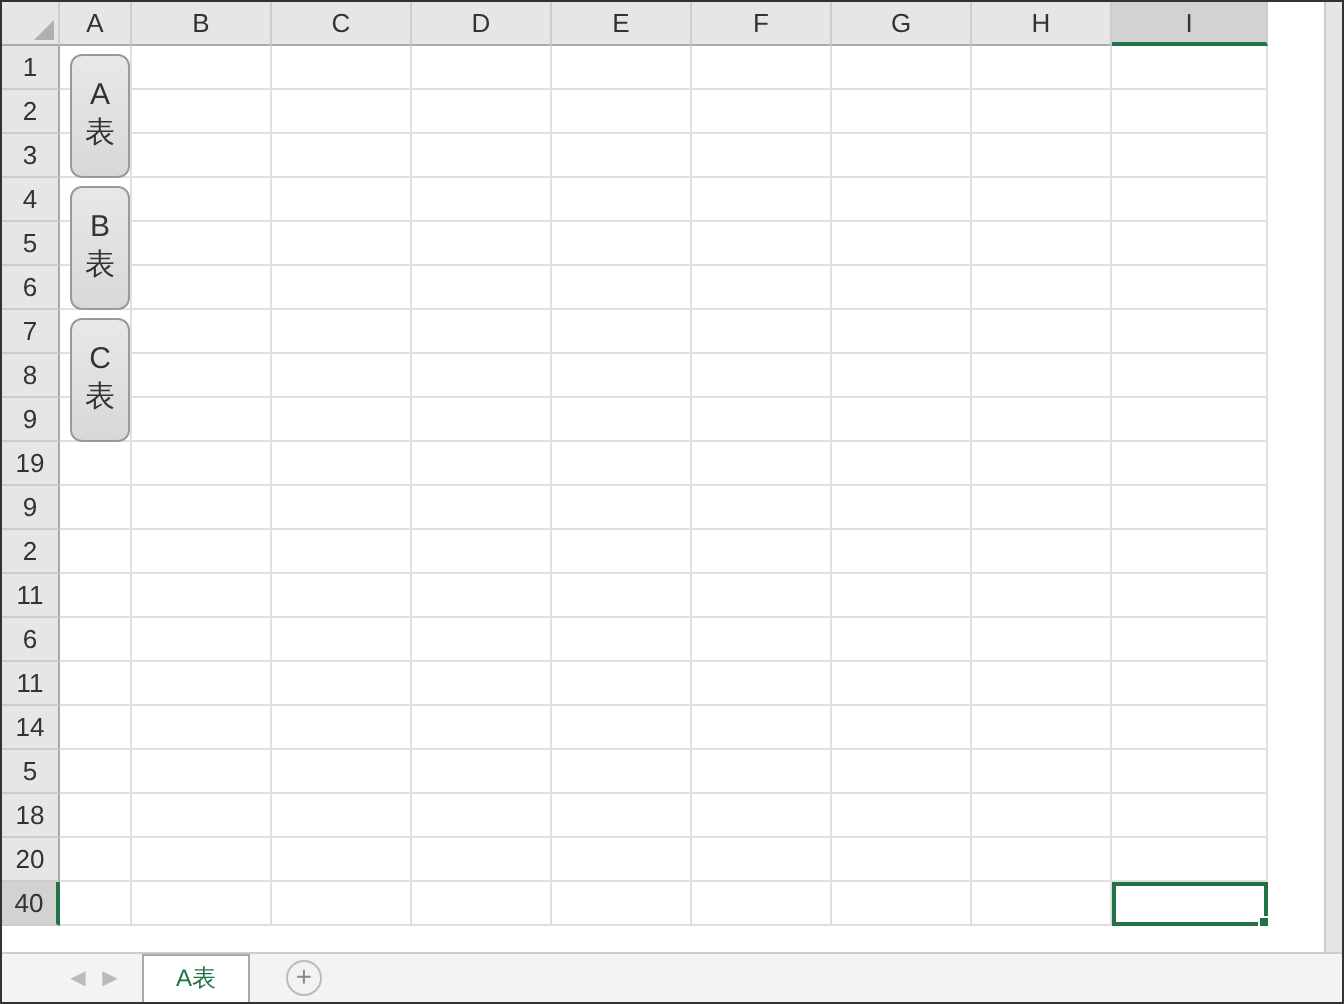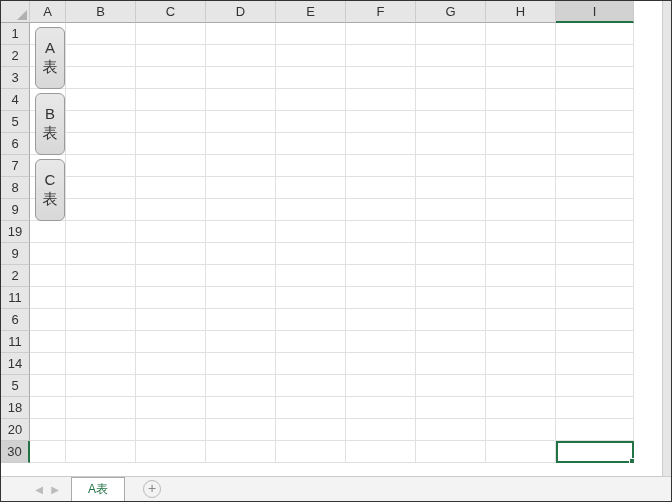--- a/index.html
+++ b/index.html
@@ -194,21 +194,21 @@
         <div class="row-header">19</div>
         <div class="row-header">9</div>
         <div class="row-header">2</div>
         <div class="row-header">11</div>
         <div class="row-header">6</div>
         <div class="row-header">11</div>
         <div class="row-header">14</div>
         <div class="row-header">5</div>
         <div class="row-header">18</div>
         <div class="row-header">20</div>
-        <div class="row-header selected">30</div>
+        <div class="row-header selected">40</div>
       </div>
     <div class="cells" id="cells">
         <div class="cell-row">
           <div class="cell" style="width: 36px;"></div>
           <div class="cell" style="width: 70px;"></div>
           <div class="cell" style="width: 70px;"></div>
           <div class="cell" style="width: 70px;"></div>
           <div class="cell" style="width: 70px;"></div>
           <div class="cell" style="width: 70px;"></div>
           <div class="cell" style="width: 70px;"></div>

